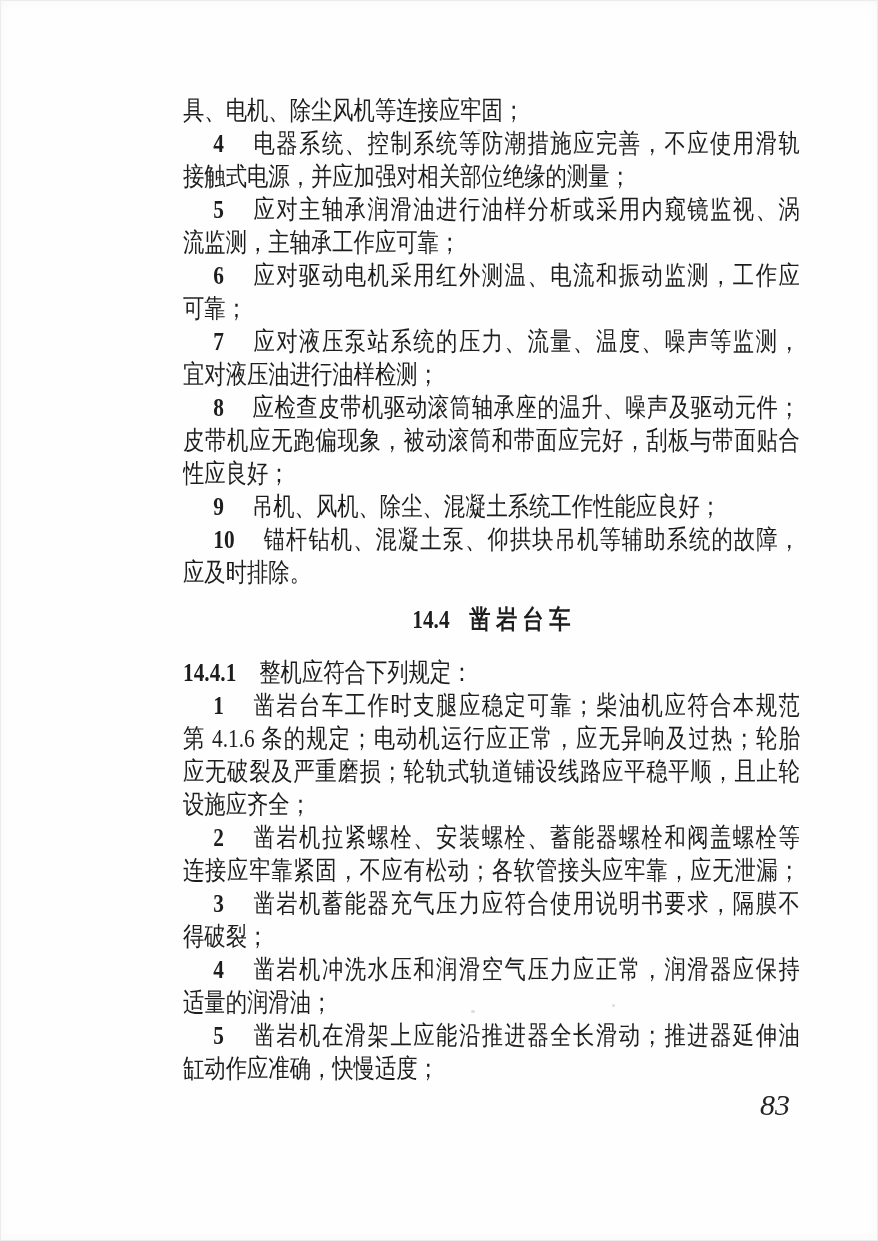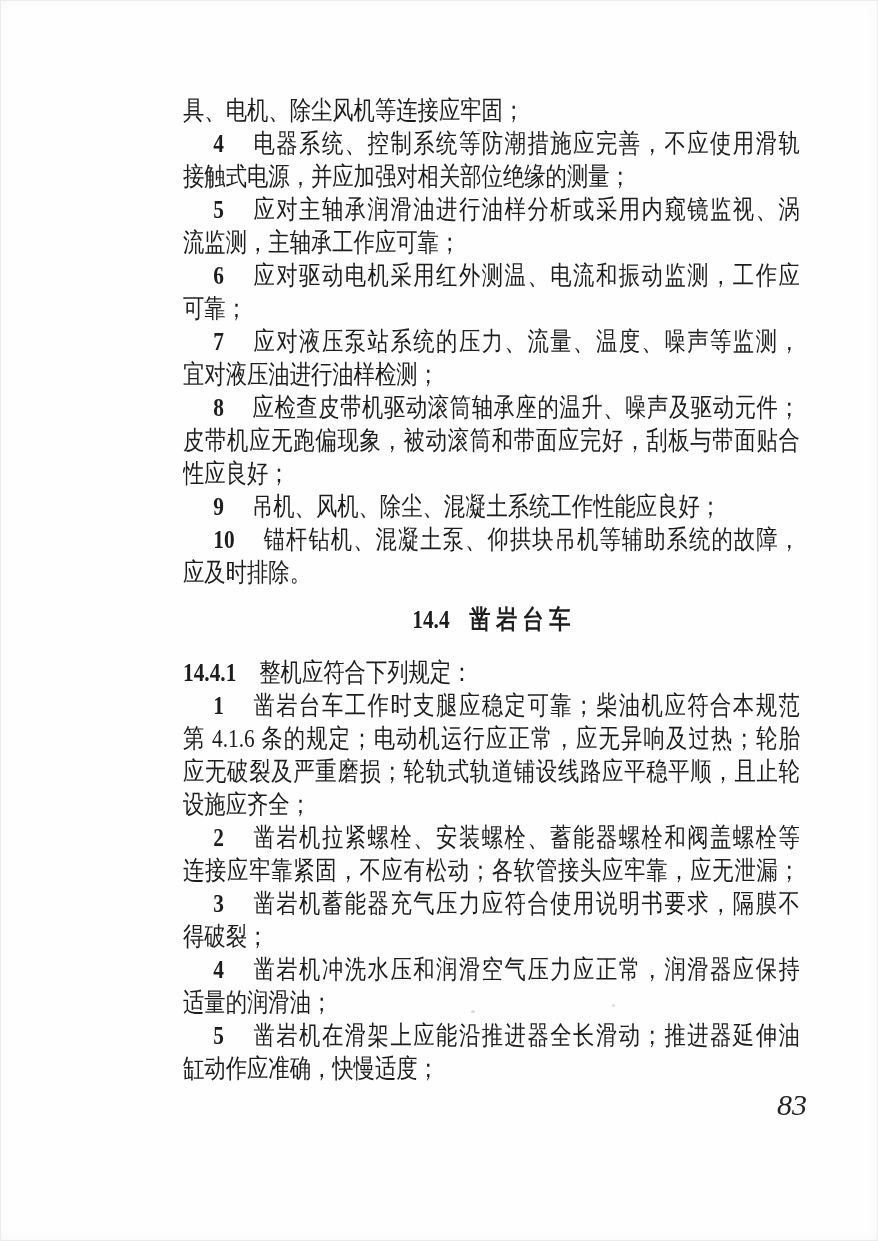--- a/index.html
+++ b/index.html
@@ -64,21 +64,21 @@
     text-align: center;
     transform: scaleX(0.8203);
     transform-origin: 0 0;
     white-space: nowrap;
   }
   .head-num { margin-right: 24px; }
 
   .page-number {
     position: absolute;
     top: 1089px;
-    right: 71px;
+    right: 88px;
     font-size: 30px;
     line-height: 32px;
     font-style: italic;
     font-family: "Liberation Serif", "DejaVu Serif", serif;
     color: #242424;
   }
 
   
   .speck {
     position: absolute;

